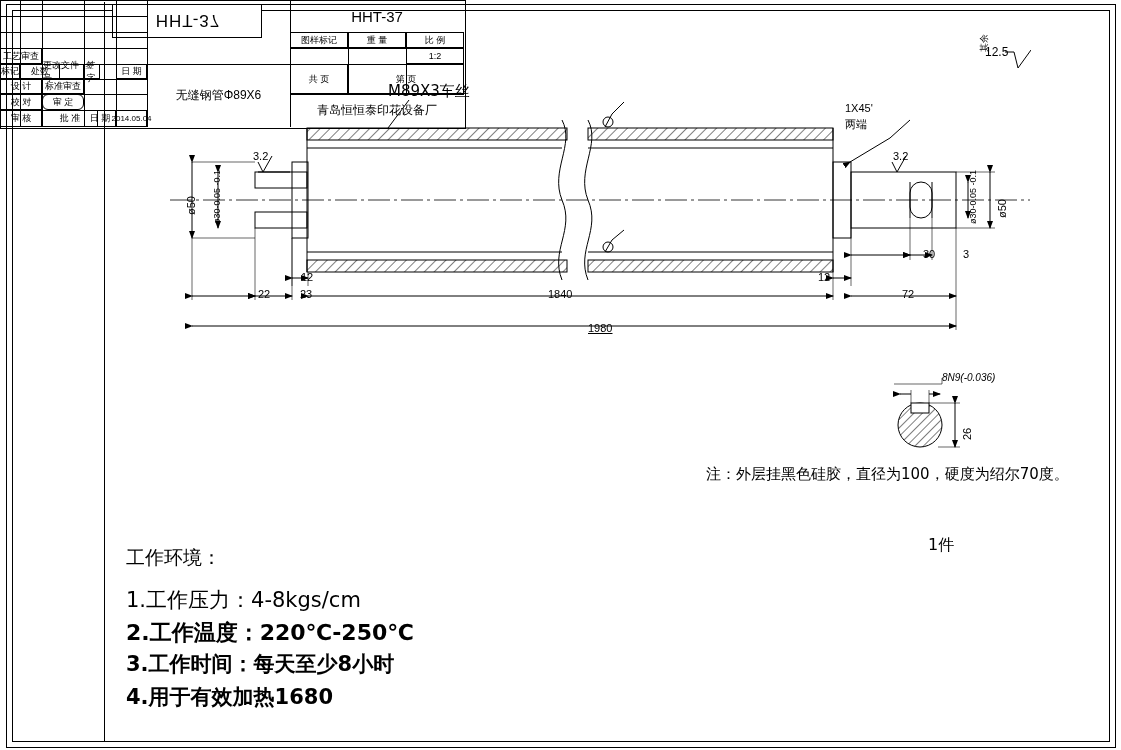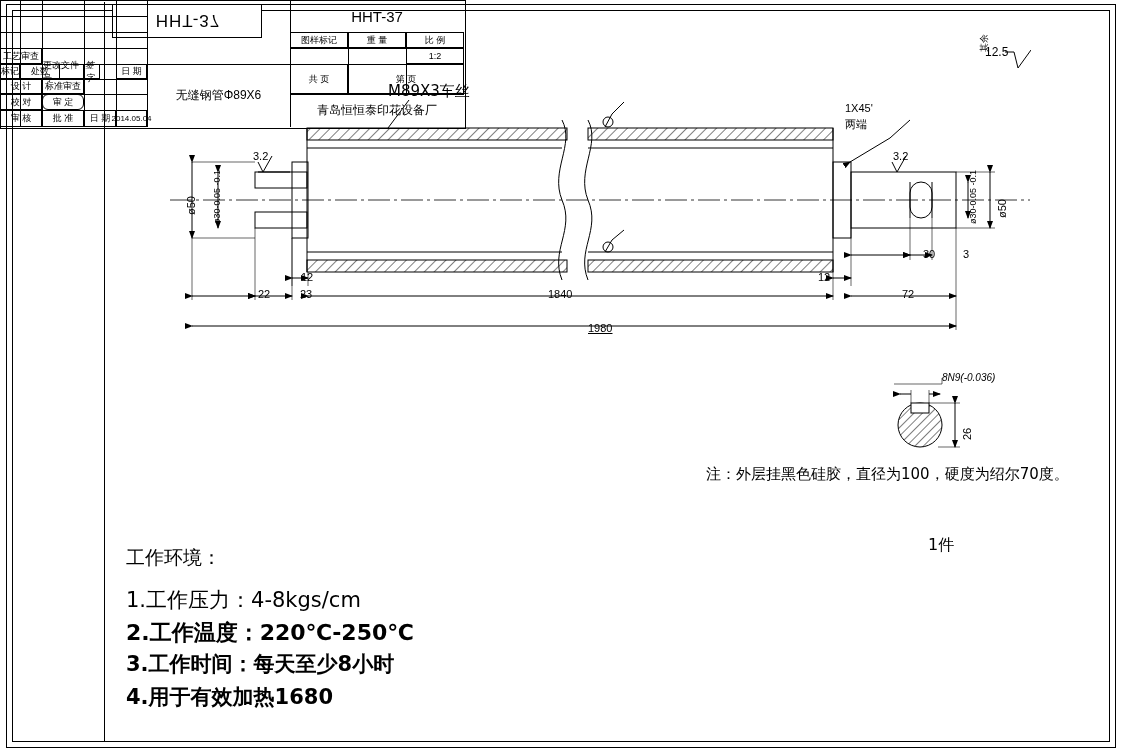--- a/index.html
+++ b/index.html
@@ -234,21 +234,21 @@
     <div class="cell" style="left:84px;top:64px;width:16px;height:15px;font-style:italic;">签 字</div>
     <div class="cell" style="left:116px;top:64px;width:31px;height:15px;">日 期</div>
 
     <div class="cell" style="left:0;top:79px;width:42px;height:15px;">设 计</div>
     <div class="cell" style="left:0;top:94px;width:42px;height:16px;">校 对</div>
     <div class="cell" style="left:0;top:110px;width:42px;height:17px;">审 核</div>
     <div class="cell" style="left:0;top:48px;width:42px;height:16px;">工艺审查</div>
 
     <div class="cell" style="left:42px;top:79px;width:42px;height:15px;">标准审查</div>
     <div class="cell" style="left:42px;top:94px;width:42px;height:16px;border-radius:6px;">审 定</div>
-    <div class="cell" style="left:42px;top:110px;width:42px;height:17px;">批 准</div>
+    <div class="cell" style="left:42px;top:110px;width:56px;height:17px;">批 准</div>
     <div class="cell" style="left:84px;top:110px;width:32px;height:17px;">日 期</div>
     <div class="cell" style="left:116px;top:110px;width:31px;height:17px;font-size:8px;">2014.05.04</div>
 
     <div class="cell mid" style="left:147px;top:64px;width:143px;height:63px;border:0;">无缝钢管Φ89X6</div>
 
     <div class="cell big" style="left:290px;top:0;width:174px;height:32px;border:0;">HHT-37</div>
     <div class="cell" style="left:290px;top:32px;width:58px;height:16px;">图样标记</div>
     <div class="cell" style="left:348px;top:32px;width:58px;height:16px;">重 量</div>
     <div class="cell" style="left:406px;top:32px;width:58px;height:16px;">比 例</div>
     <div class="cell" style="left:406px;top:48px;width:58px;height:16px;">1:2</div>

